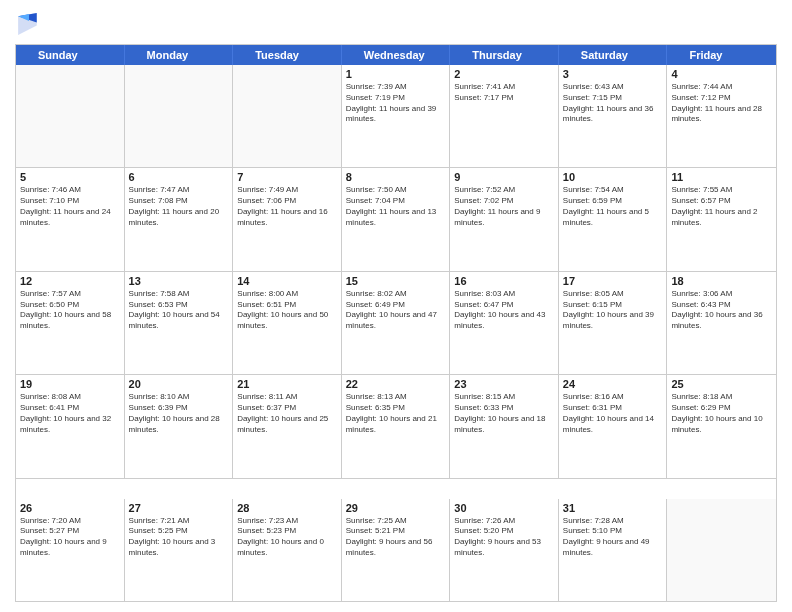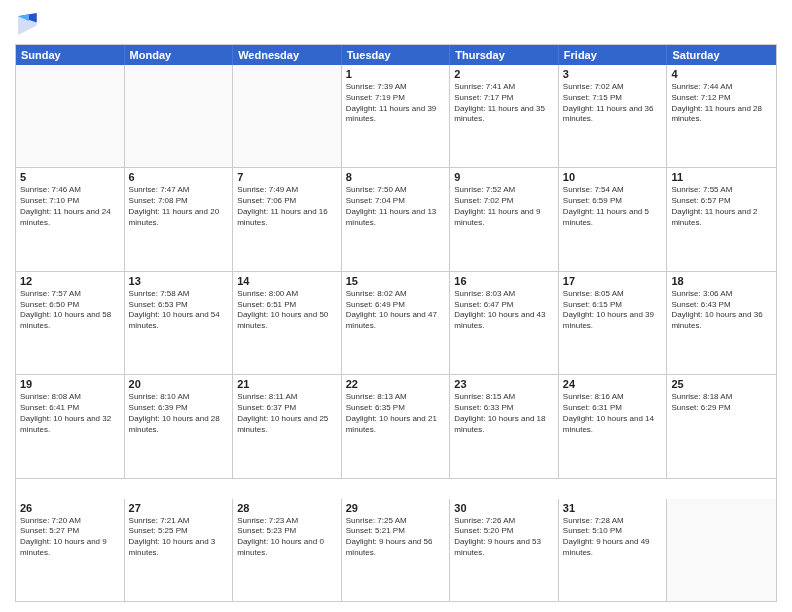--- a/index.html
+++ b/index.html
@@ -56,20 +56,21 @@
       grid-template-columns: repeat(7, 1fr);
       background: #3366cc;
     }
     .cal-header-cell {
       color: #fff;
       font-size: 11px;
       font-weight: bold;
       padding: 4px 5px;
       text-align: left;
       border-right: 1px solid #4477dd;
+      margin-left: 17px;
     }
     .cal-header-cell:last-child { border-right: none; }
     .cal-body {
       flex: 1;
       display: flex;
       flex-direction: column;
     }
     .cal-row {
       display: grid;
       grid-template-columns: repeat(7, 1fr);
@@ -118,46 +119,45 @@
     <div class="title-area">
       <div class="month-title"></div>
       <div class="subtitle"></div>
     </div>
   </div>
 
   <div class="calendar">
     <div class="cal-header">
     <div class="cal-header-cell">Sunday</div>
         <div class="cal-header-cell">Monday</div>
+        <div class="cal-header-cell">Tuesday</div>
         <div class="cal-header-cell">Wednesday</div>
-        <div class="cal-header-cell">Tuesday</div>
         <div class="cal-header-cell">Thursday</div>
+        <div class="cal-header-cell">Saturday</div>
         <div class="cal-header-cell">Friday</div>
-        <div class="cal-header-cell">Saturday</div>
       </div>
     <div class="cal-body">
     <div class="cal-row">
           <div class="cal-cell empty"></div>
           <div class="cal-cell empty"></div>
           <div class="cal-cell empty"></div>
           <div class="cal-cell">
             <div class="day-number">1</div>
             <div class="cell-line">Sunrise: 7:39 AM</div>
             <div class="cell-line">Sunset: 7:19 PM</div>
             <div class="cell-line">Daylight: 11 hours and 39 minutes.</div>
           </div>
           <div class="cal-cell">
             <div class="day-number">2</div>
             <div class="cell-line">Sunrise: 7:41 AM</div>
             <div class="cell-line">Sunset: 7:17 PM</div>
-            <div class="cell-line">Daylight: 11 hours and 35 minutes.</div>
           </div>
           <div class="cal-cell">
             <div class="day-number">3</div>
-            <div class="cell-line">Sunrise: 7:02 AM</div>
+            <div class="cell-line">Sunrise: 6:43 AM</div>
             <div class="cell-line">Sunset: 7:15 PM</div>
             <div class="cell-line">Daylight: 11 hours and 36 minutes.</div>
           </div>
           <div class="cal-cell">
             <div class="day-number">4</div>
             <div class="cell-line">Sunrise: 7:44 AM</div>
             <div class="cell-line">Sunset: 7:12 PM</div>
             <div class="cell-line">Daylight: 11 hours and 28 minutes.</div>
           </div>
         </div>
@@ -283,20 +283,21 @@
           <div class="cal-cell">
             <div class="day-number">24</div>
             <div class="cell-line">Sunrise: 8:16 AM</div>
             <div class="cell-line">Sunset: 6:31 PM</div>
             <div class="cell-line">Daylight: 10 hours and 14 minutes.</div>
           </div>
           <div class="cal-cell">
             <div class="day-number">25</div>
             <div class="cell-line">Sunrise: 8:18 AM</div>
             <div class="cell-line">Sunset: 6:29 PM</div>
+            <div class="cell-line">Daylight: 10 hours and 10 minutes.</div>
           </div>
         </div>
         <div class="cal-row">
           <div class="cal-cell">
             <div class="day-number">26</div>
             <div class="cell-line">Sunrise: 7:20 AM</div>
             <div class="cell-line">Sunset: 5:27 PM</div>
             <div class="cell-line">Daylight: 10 hours and 9 minutes.</div>
           </div>
           <div class="cal-cell">

